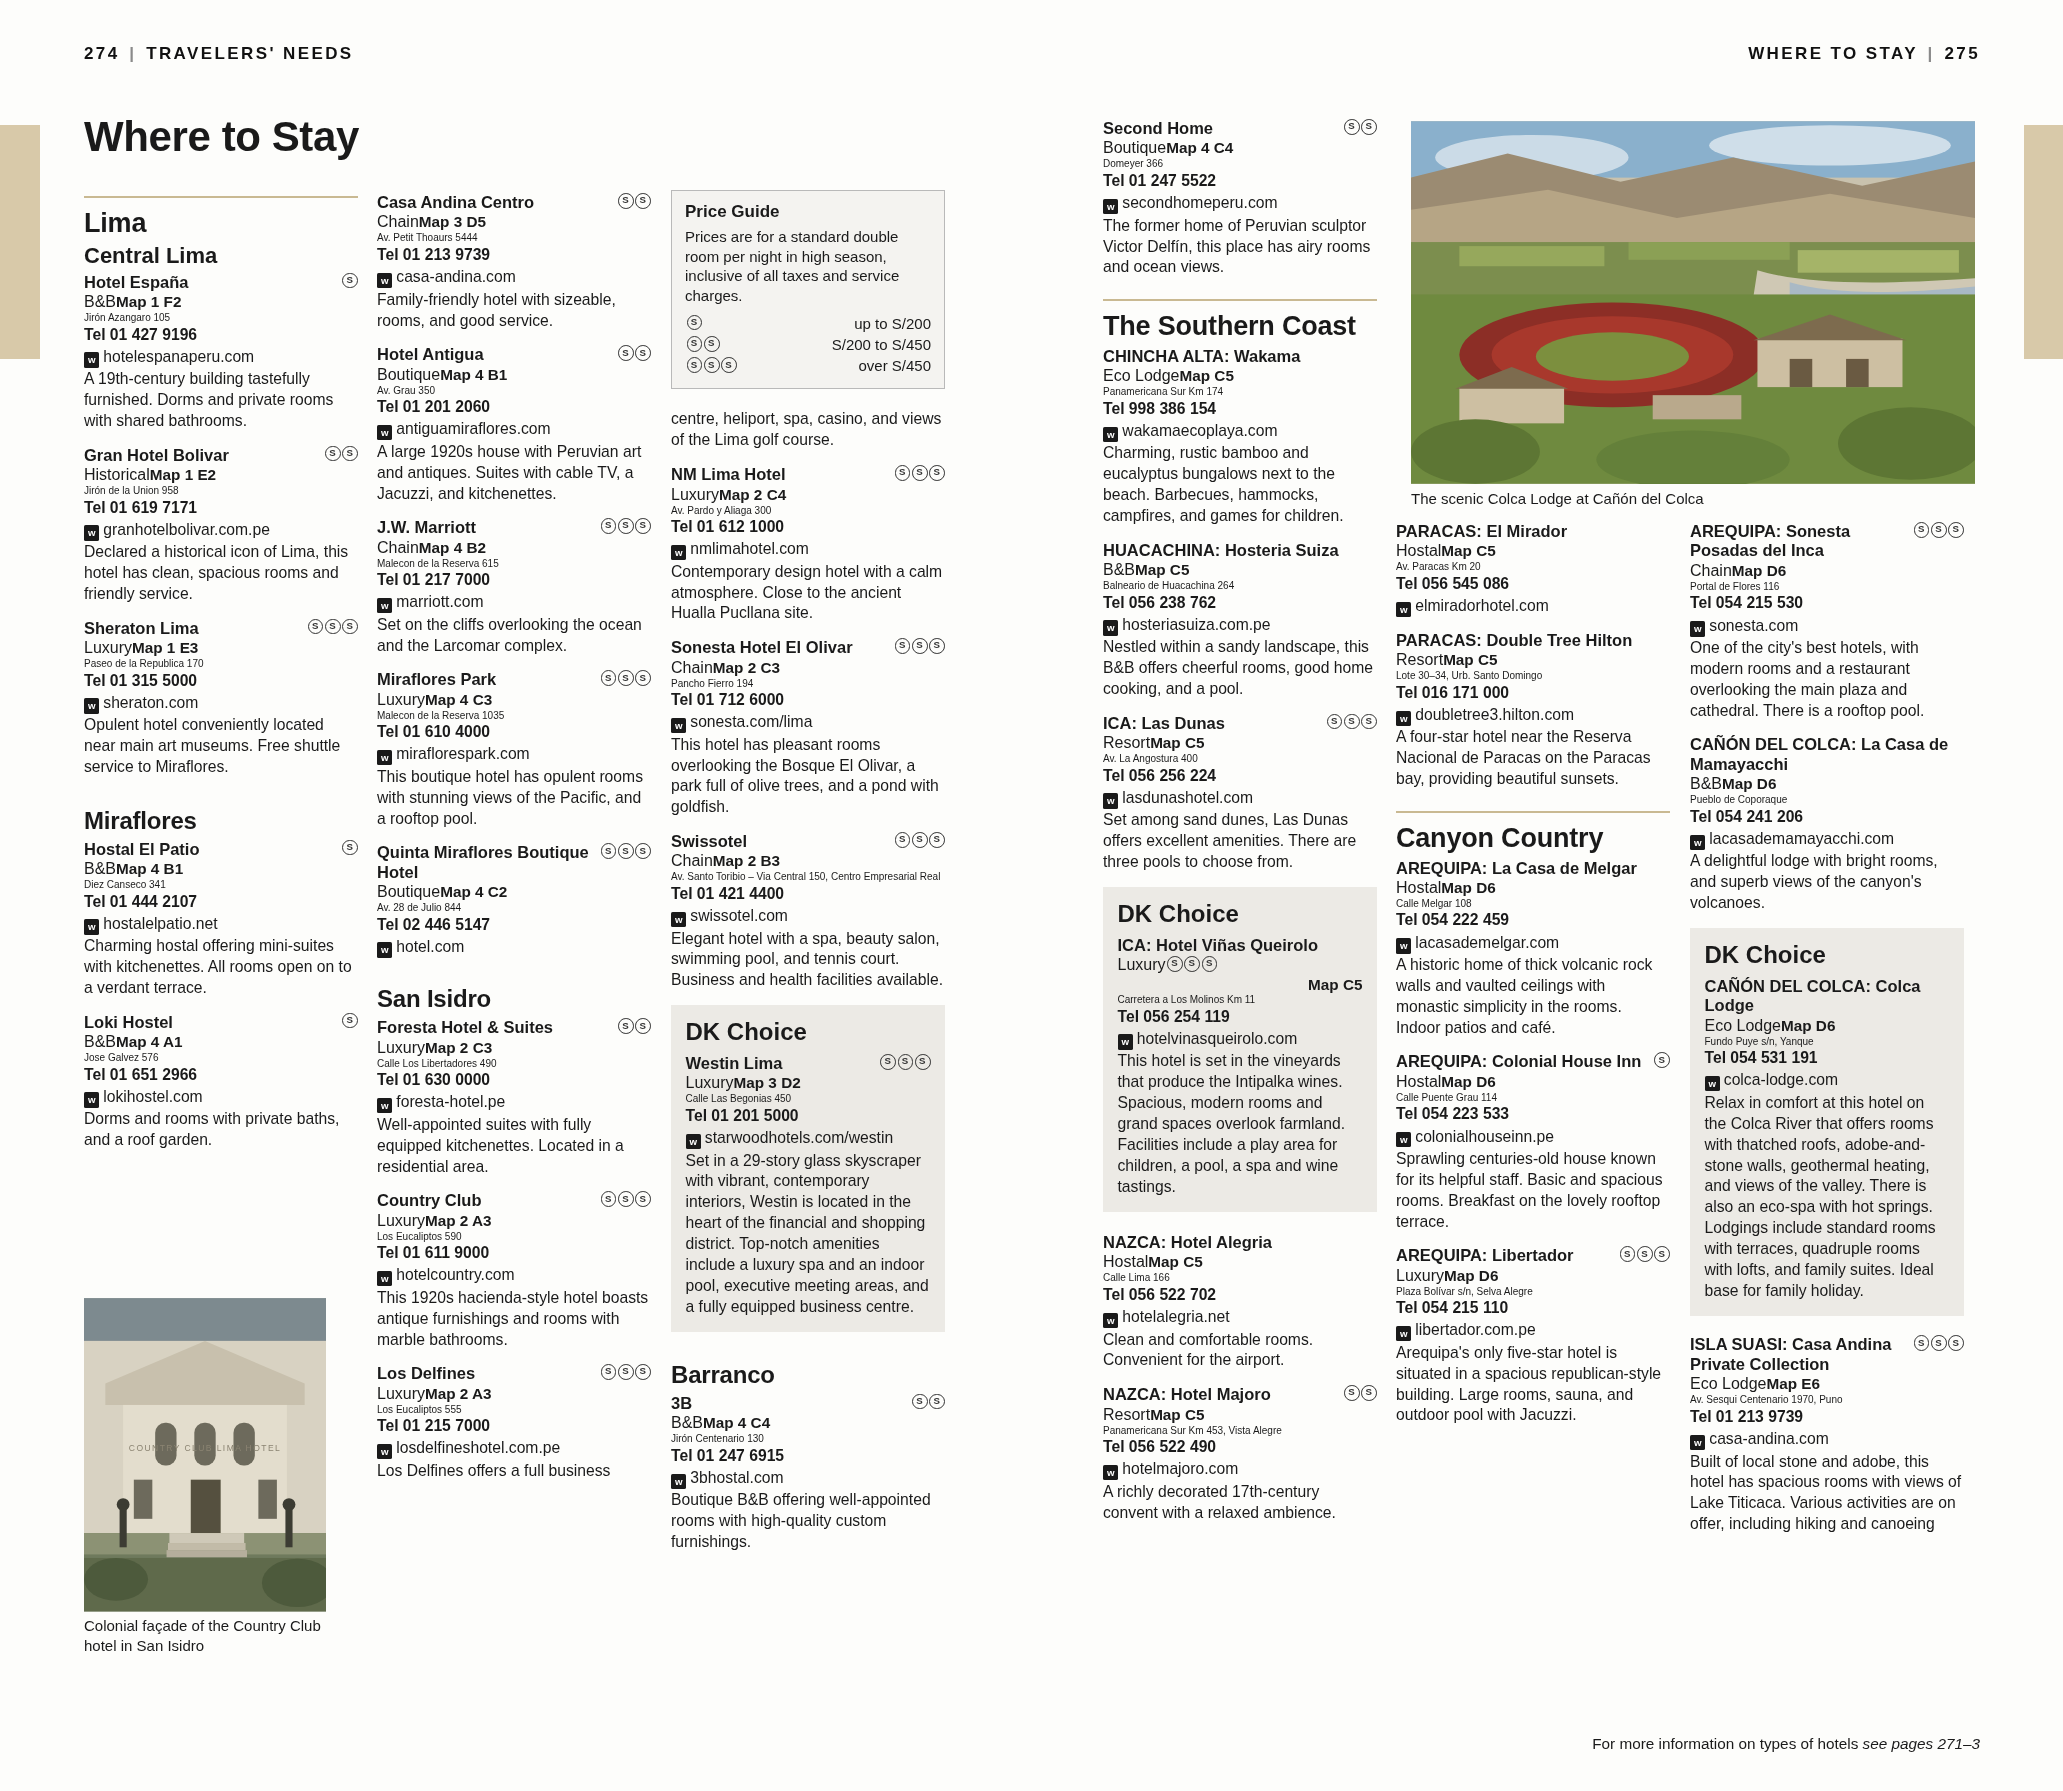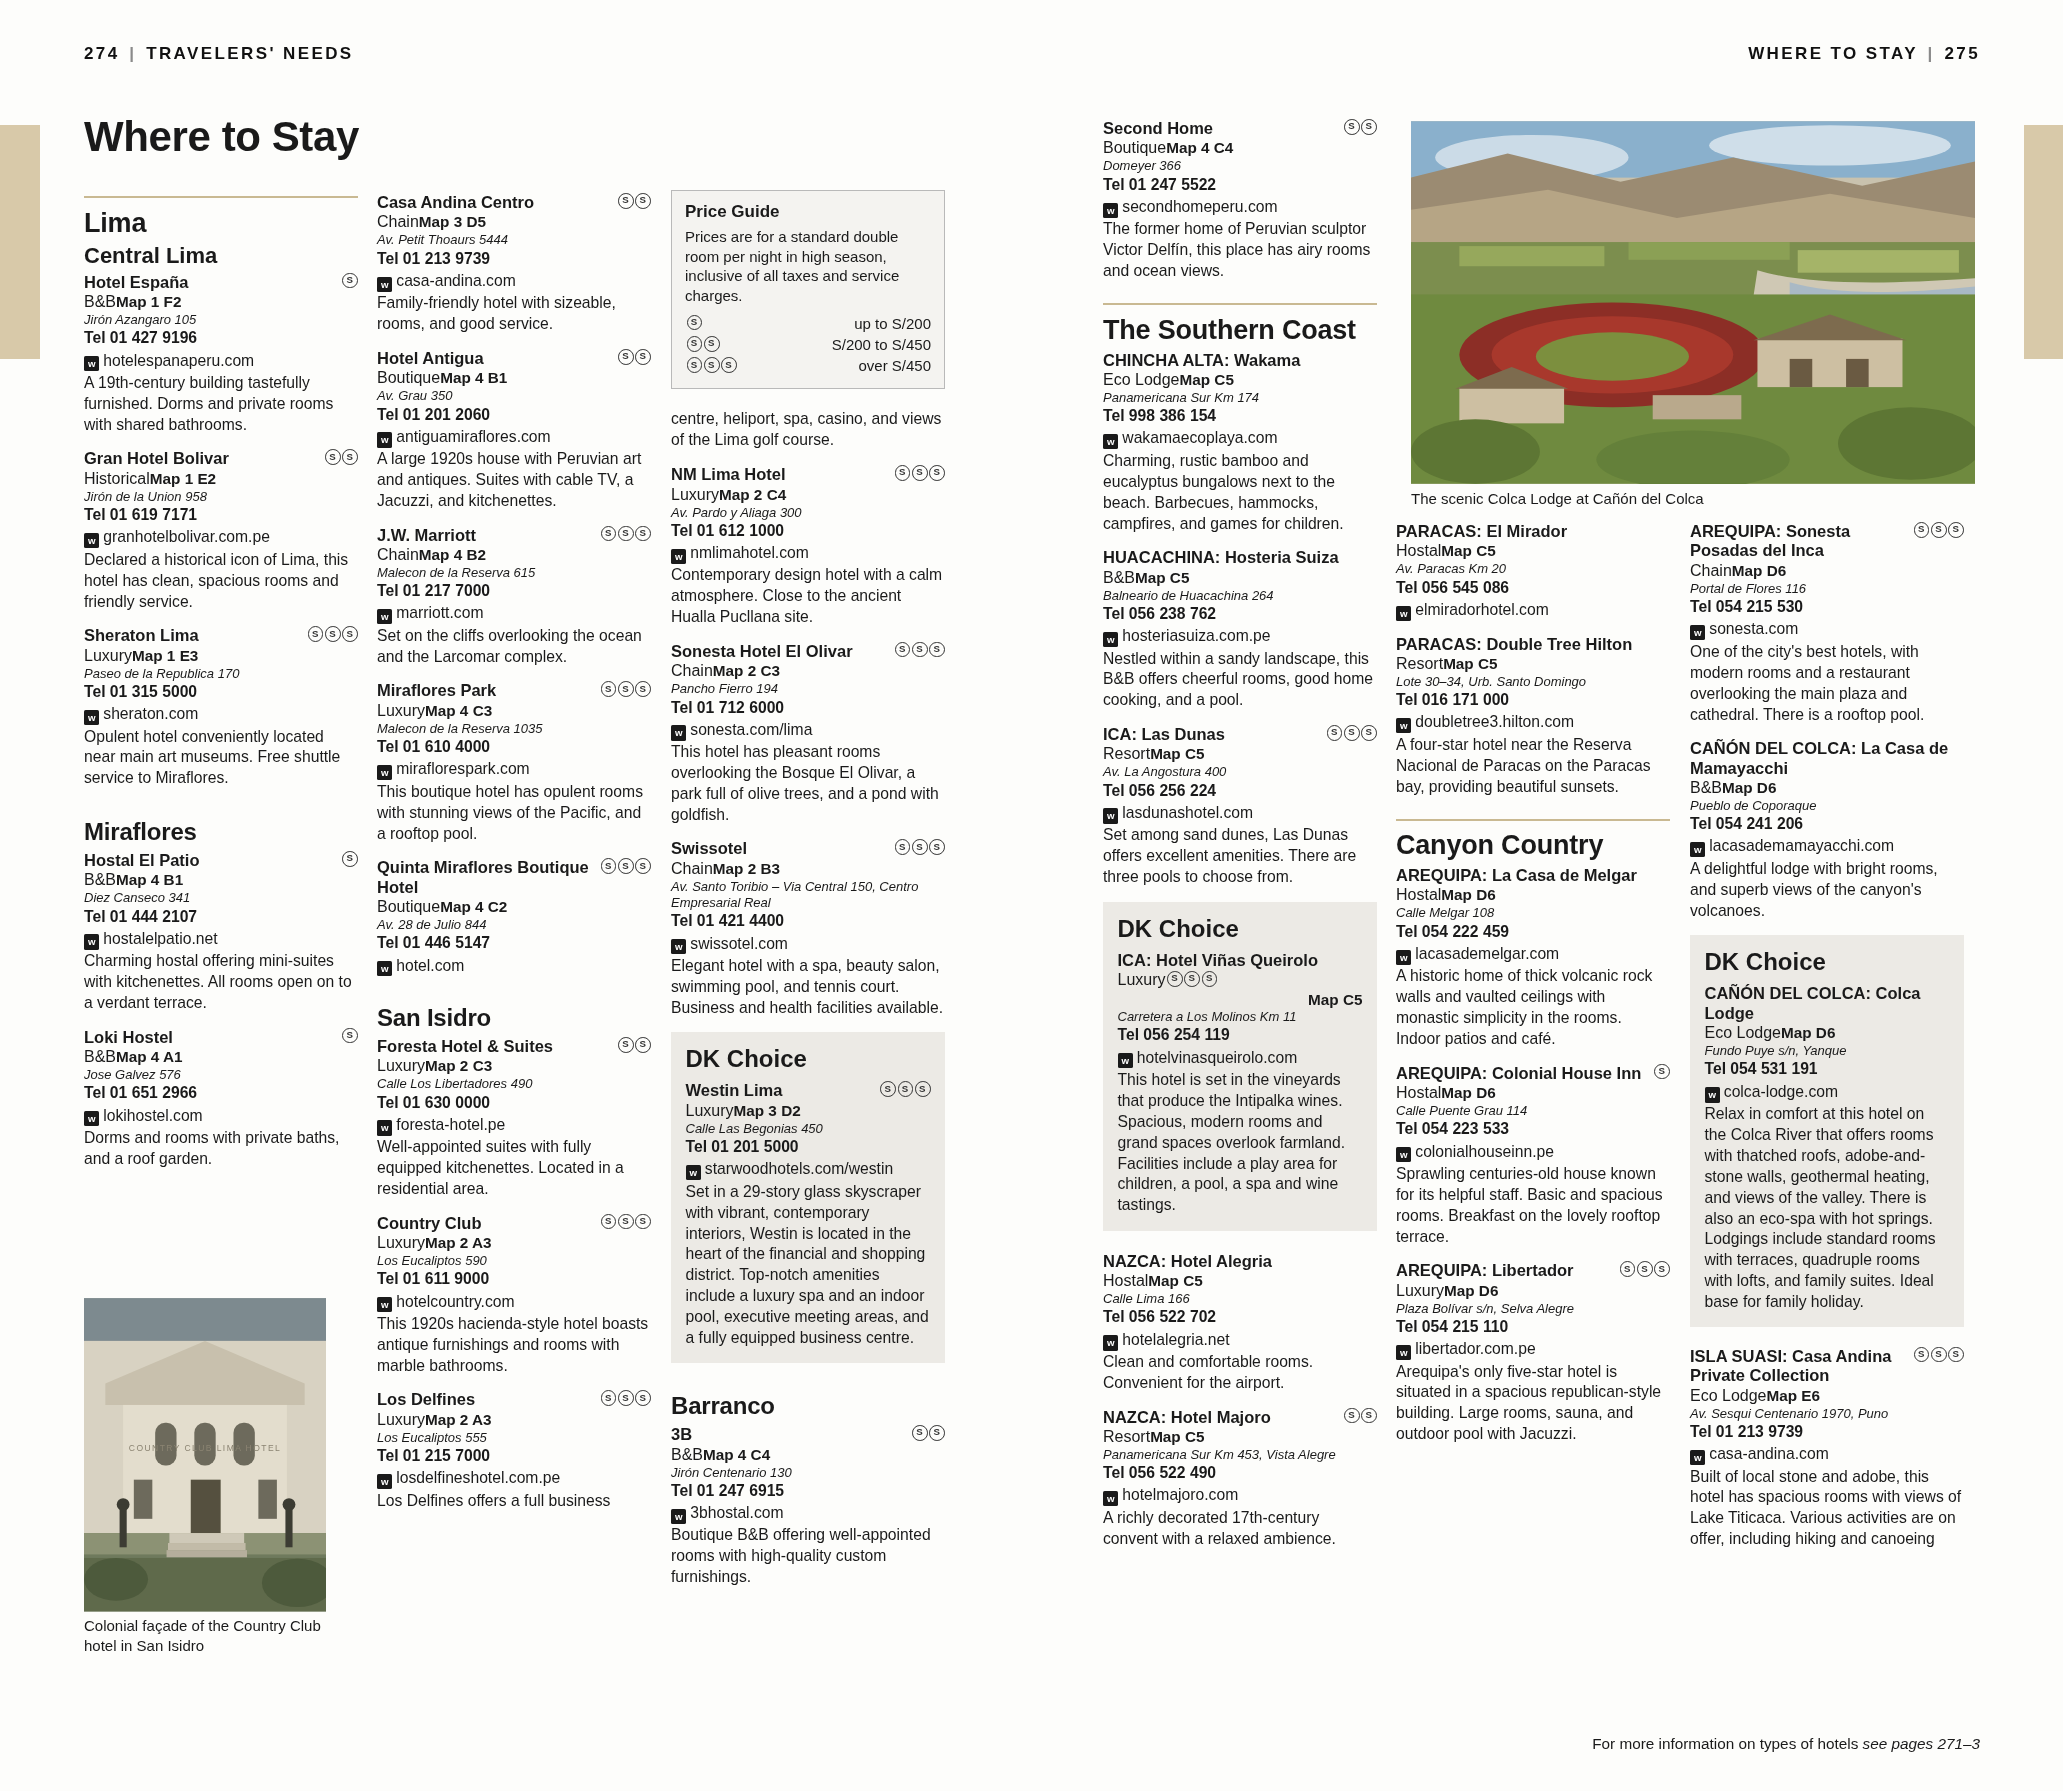--- a/index.html
+++ b/index.html
@@ -39,21 +39,21 @@
   }
   h2.region.nobar{border-top:none;padding-top:0;}
   h3.subregion{font-size:22px;font-weight:bold;margin:4.8px 0 3.2px 0;}
 
   .entry{margin-bottom:13.7px;}
   .ename{font-size:16.5px;font-weight:bold;line-height:1.18;}
   .erow{display:flex;justify-content:flex-start;align-items:baseline;font-size:16px;line-height:1.25;}
   .etype{font-weight:normal;}
   .emap{font-size:15.3px;white-space:nowrap;}
   .emap b{font-weight:bold;}
-  .eaddr{font-style:italic;font-size:13px;line-height:1.25;}
+  .eaddr{font-size:10px;line-height:1.25;}
   .etel{font-size:15.7px;line-height:1.3;}
   .etel b{font-weight:bold;}
   .eweb{font-size:15.7px;line-height:1.35;margin-top:0.8px;}
   .wicon{display:inline-block;width:15.3px;height:15.3px;background:#1a1a1a;color:#fff;
     font-size:9.7px;line-height:15.3px;text-align:center;font-weight:bold;border-radius:1.6px;
     vertical-align:-1.6px;margin-right:4px;}
   .edesc{font-size:15.7px;line-height:1.33;margin-top:1.6px;}
   .price-dots{font-size:15.3px;letter-spacing:0.8px;white-space:nowrap;}
   .dot{display:inline-block;width:13.7px;height:13.7px;border:1.3px solid #333;border-radius:50%;
     position:relative;margin-left:1.6px;vertical-align:-1.6px;}
@@ -276,21 +276,21 @@
     <div class="entry">
       <div class="nameline">
         <div class="ename">Quinta Miraflores Boutique Hotel</div>
         <div class="price-dots"><span class="dot"></span><span class="dot"></span><span class="dot"></span></div>
       </div>
       <div class="erow">
           <span class="etype">Boutique</span>
           <span class="emap"><b>Map 4 C2</b></span>
         </div>
       <div class="eaddr">Av. 28 de Julio 844</div>
-      <div class="etel"><b>Tel 01 446 5147</b></div>
+      <div class="etel"><b>Tel 02 446 5147</b></div>
       <div class="eweb"><span class="wicon">w</span><span>hotel.com</span></div>
     </div>
 
     <h2 class="region" style="border-top:none;font-size:24px;margin-top:18px;">San Isidro</h2>
 
     <div class="entry">
       <div class="nameline">
         <div class="ename">Foresta Hotel &amp; Suites</div>
         <div class="price-dots"><span class="dot"></span><span class="dot"></span></div>
       </div>

